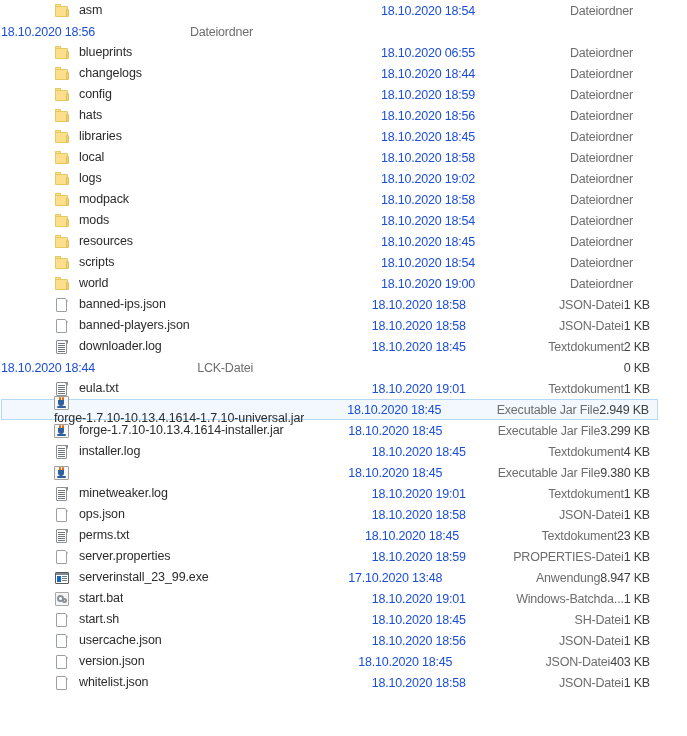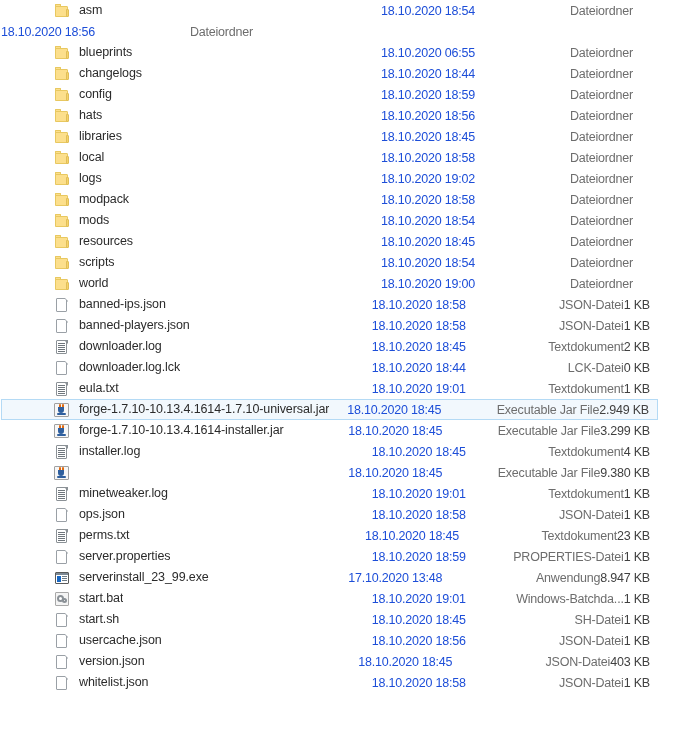--- a/index.html
+++ b/index.html
@@ -41,21 +41,21 @@
 
   .cell-name {
     display: flex;
     align-items: flex-start;
     width: 336px;
     padding-left: 9px;
     overflow: hidden;
     margin-left: 44px;
   }
 
-  .row.selected .cell-name { padding-left: 8px; }
+  .row.selected .cell-name { padding-left: 8px; flex-direction: column; }
 
   .icon {
     width: 16px;
     height: 16px;
     flex: 0 0 16px;
     margin-right: 9px;
     position: relative;
     display: inline-block;
   }
 
@@ -490,28 +490,20 @@
           <span class="d-lines"></span>
           <span class="d-fold"></span>
         </span>
         <span class="name-text">downloader.log</span>
       </div>
       <div class="cell-date">18.10.2020 18:45</div>
       <div class="cell-type">Textdokument</div>
       <div class="cell-size">2 KB</div>
     </div>
     <div class="row">
-      <div class="cell-name">
-        <span class="icon ico-doc">
-          <span class="d-page"></span>
-          <span class="d-fold"></span>
-          <span class="d-fold2"></span>
-        </span>
-        <span class="name-text">downloader.log.lck</span>
-      </div>
       <div class="cell-date">18.10.2020 18:44</div>
       <div class="cell-type">LCK-Datei</div>
       <div class="cell-size">0 KB</div>
     </div>
     <div class="row">
       <div class="cell-name">
         <span class="icon ico-txt">
           <span class="d-page"></span>
           <span class="d-lines"></span>
           <span class="d-fold"></span>

